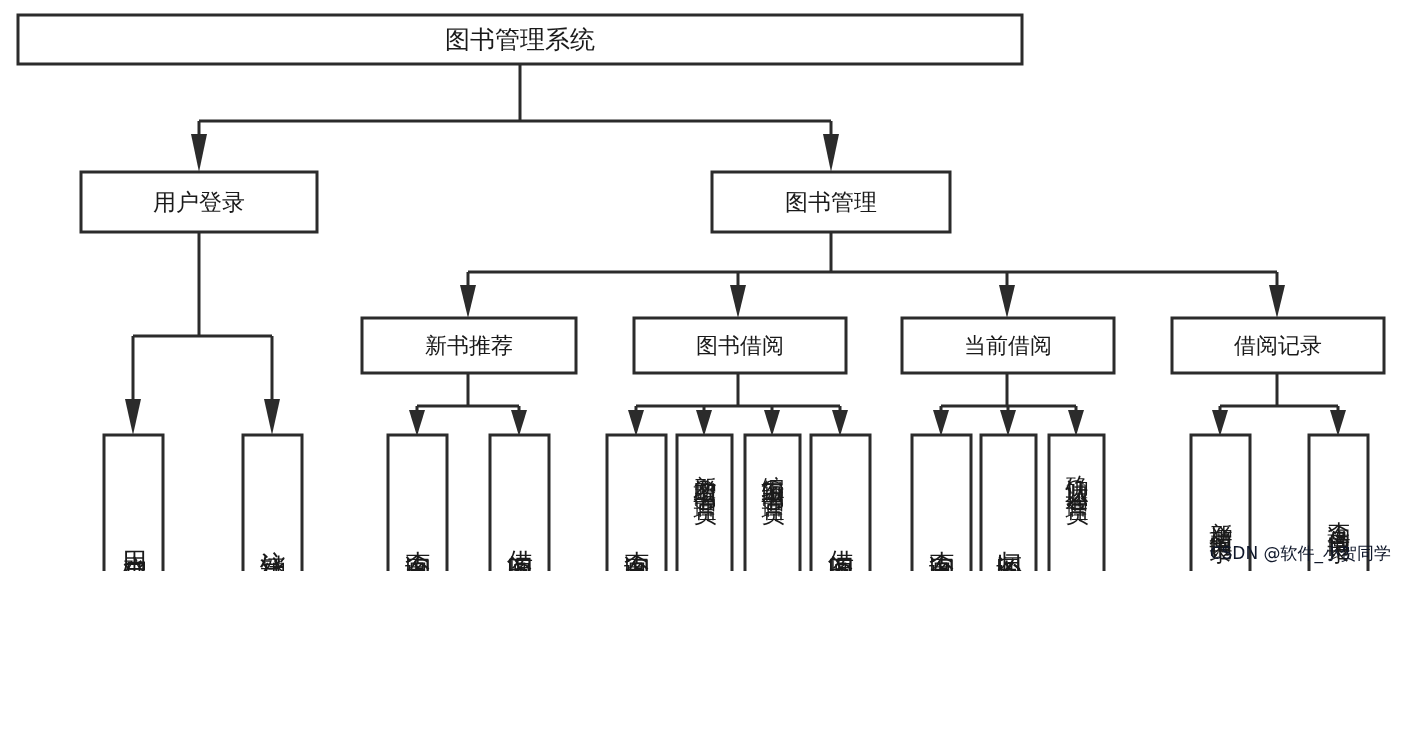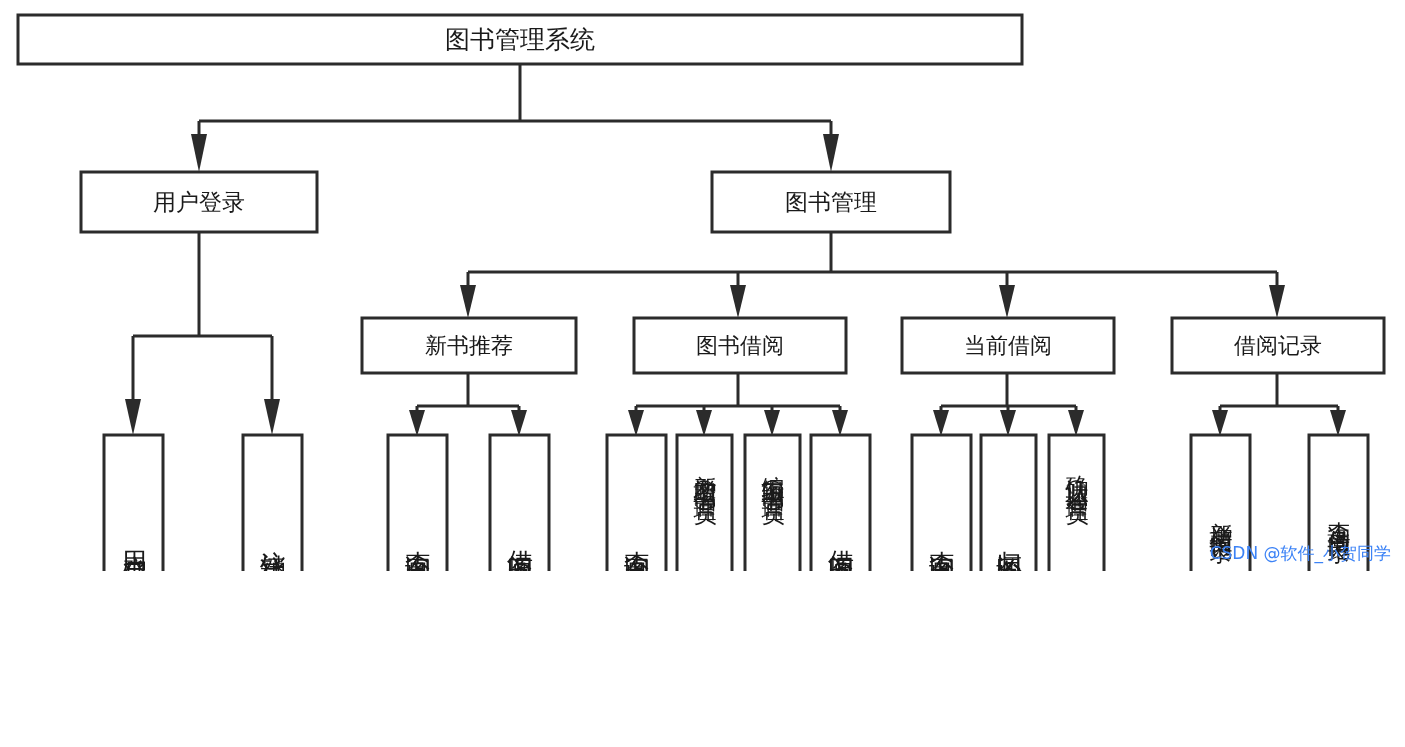--- a/index.html
+++ b/index.html
@@ -57,21 +57,21 @@
   .arrow-head {
     fill: #2b2b2b;
     stroke: none;
   }
   .watermark {
     position: absolute;
     right: 14px;
     bottom: 6px;
     font-family: "DejaVu Sans", "Liberation Sans", sans-serif;
     font-size: 17px;
-    color: #3b82f6;
+    color: #0f172a;
     white-space: nowrap;
     user-select: none;
     margin-top: 16px;
   }
 </style>
 </head>
 <body>
 
 <div id="diagram-root">
 

